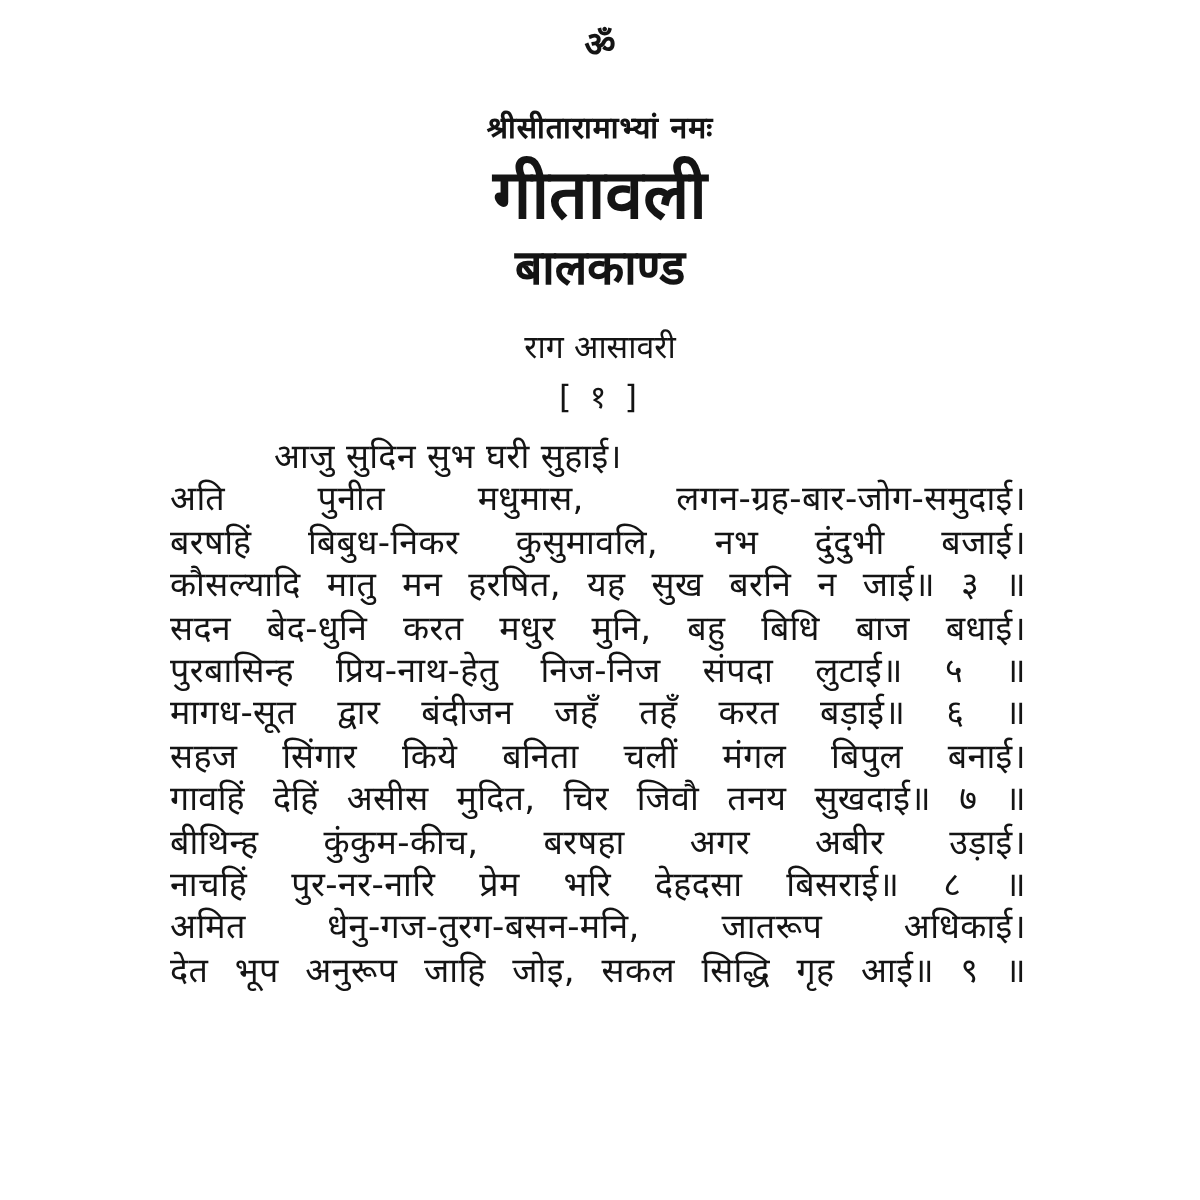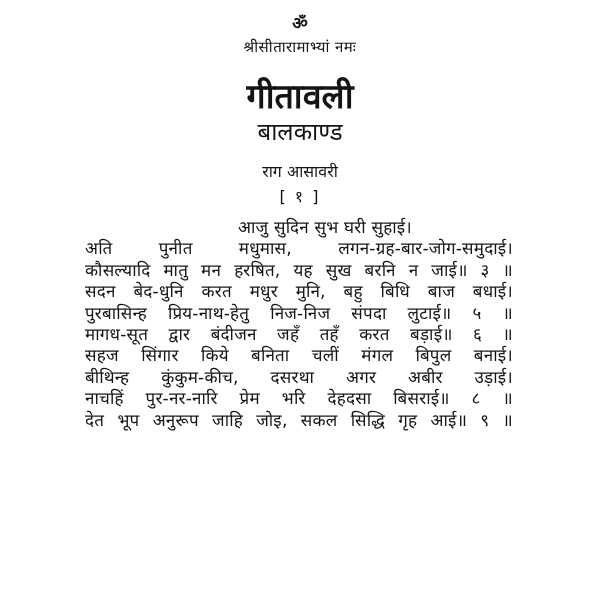--- a/index.html
+++ b/index.html
@@ -22,35 +22,35 @@
   .center { text-align: center; }
 
   .om {
     font-size: 17px;
     line-height: 20px;
     font-weight: 600;
   }
   .invocation {
     font-size: 15px;
     line-height: 20px;
-    margin-top: 4px;
-    font-weight: 400;
+    margin-top: 21px;
+    font-weight: 700;
     letter-spacing: 0.5px;
   }
   .title {
     font-size: 34px;
     line-height: 38px;
-    margin-top: 20px;
+    margin-top: 5px;
     font-weight: bold;
   }
   .section {
     font-size: 24px;
     line-height: 28px;
     margin-top: 3px;
-    font-weight: normal;
+    font-weight: bold;
   }
   .subsection {
     font-size: 18px;
     line-height: 22px;
     margin-top: 4px;
     font-weight: bold;
   }
   .raga {
     font-size: 16px;
     line-height: 20px;
@@ -71,41 +71,44 @@
   }
   .verse-line {
     line-height: 21.4px;
     height: 21.4px;
     text-align: justify;
     text-align-last: justify;
     white-space: nowrap;
     letter-spacing: 0.2px;
   }
   .verse-line.opening {
-    text-align: center;
+    text-align: left;
     text-align-last: auto;
     padding-left: 52px;
   }
 </style>
 </head>
 <body>
 
 <div class="page">
   <div class="om center">ॐ</div>
   <div class="invocation center">श्रीसीतारामाभ्यां नमः</div>
   <div class="title center">गीतावली</div>
   <div class="section center">बालकाण्ड</div>
   <div class="raga center">राग आसावरी</div>
   <div class="verse-heading center">[ १ ]</div>
 
   <div class="verses">
     <div class="verse-line opening">आजु सुदिन सुभ घरी सुहाई।</div>
     <div class="verse-line">अति पुनीत मधुमास, लगन-ग्रह-बार-जोग-समुदाई।</div>
+    <div class="verse-line">बरषहिं बिबुध-निकर कुसुमावलि, नभ दुंदुभी बजाई।</div>
     <div class="verse-line">कौसल्यादि मातु मन हरषित, यह सुख बरनि न जाई॥&nbsp;३&nbsp;॥</div>
     <div class="verse-line">सदन बेद-धुनि करत मधुर मुनि, बहु बिधि बाज बधाई।</div>
     <div class="verse-line">पुरबासिन्ह प्रिय-नाथ-हेतु निज-निज संपदा लुटाई॥&nbsp;५&nbsp;॥</div>
     <div class="verse-line">मागध-सूत द्वार बंदीजन जहँ तहँ करत बड़ाई॥&nbsp;६&nbsp;॥</div>
     <div class="verse-line">सहज सिंगार किये बनिता चलीं मंगल बिपुल बनाई।</div>
-    <div class="verse-line">बीथिन्ह कुंकुम-कीच, दसरथा अगर अबीर उड़ाई।</div>
+    <div class="verse-line">गावहिं देहिं असीस मुदित, चिर जिवौ तनय सुखदाई॥&nbsp;७&nbsp;॥</div>
+    <div class="verse-line">बीथिन्ह कुंकुम-कीच, बरषहा अगर अबीर उड़ाई।</div>
     <div class="verse-line">नाचहिं पुर-नर-नारि प्रेम भरि देहदसा बिसराई॥&nbsp;८&nbsp;॥</div>
+    <div class="verse-line">अमित धेनु-गज-तुरग-बसन-मनि, जातरूप अधिकाई।</div>
     <div class="verse-line">देत भूप अनुरूप जाहि जोइ, सकल सिद्धि गृह आई॥&nbsp;९&nbsp;॥</div>
   </div>
 </div>
 
 </body></html>

